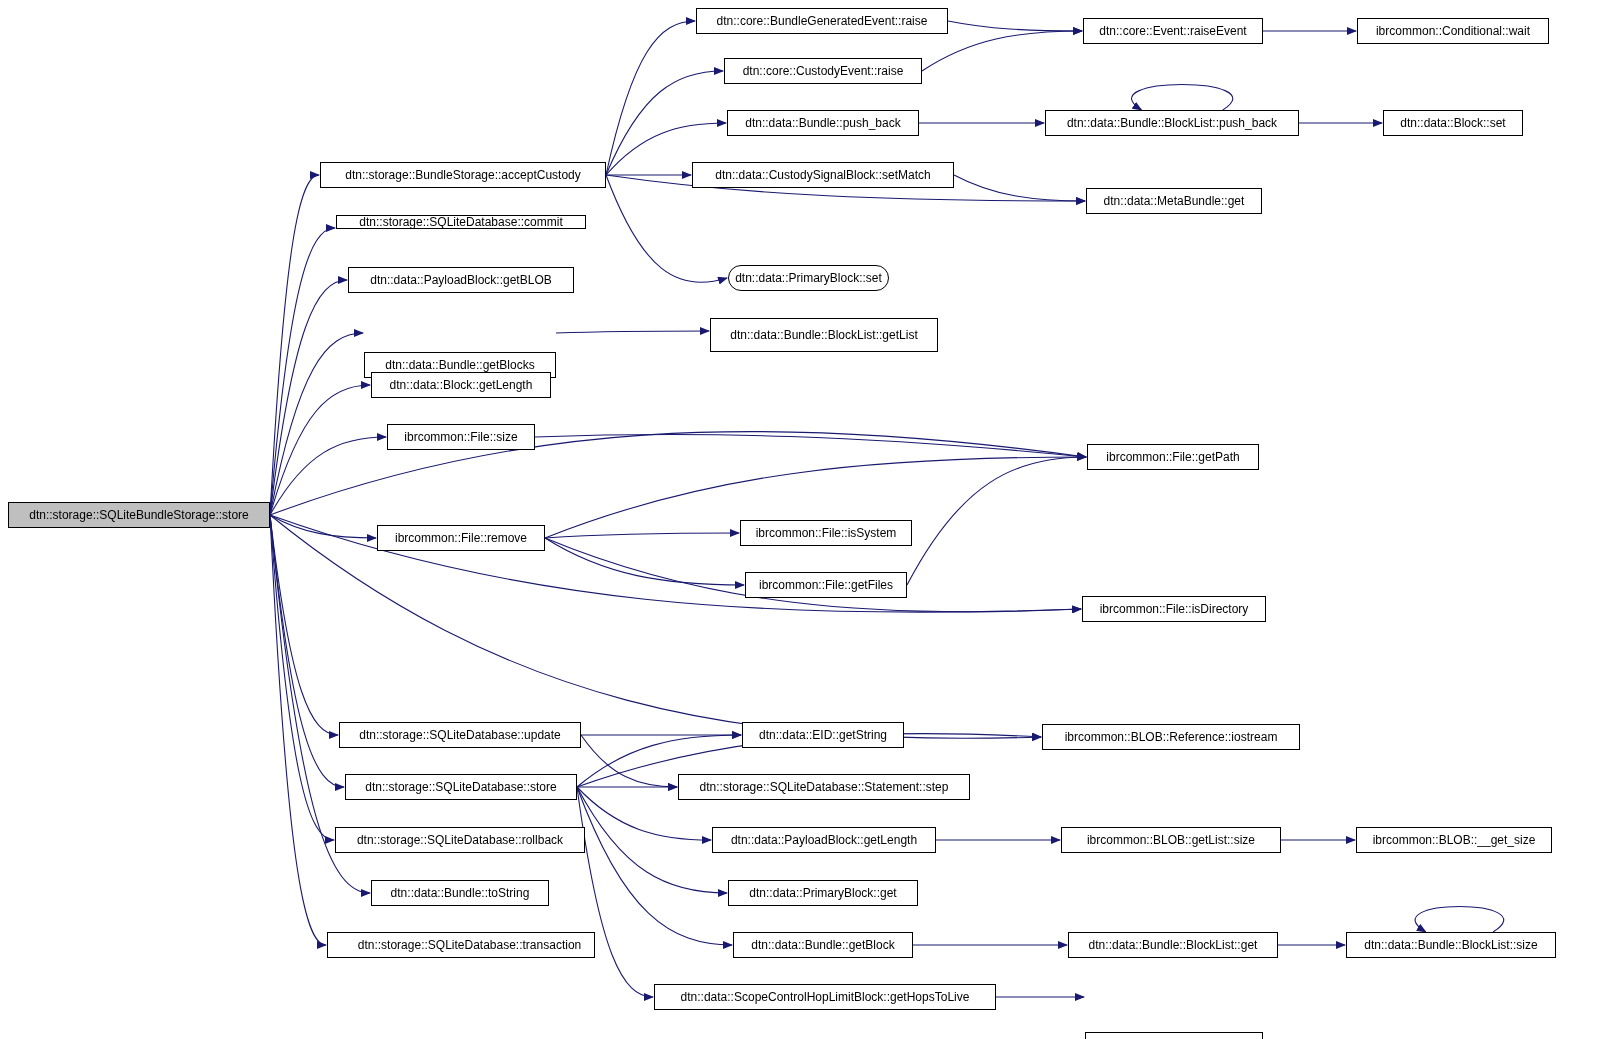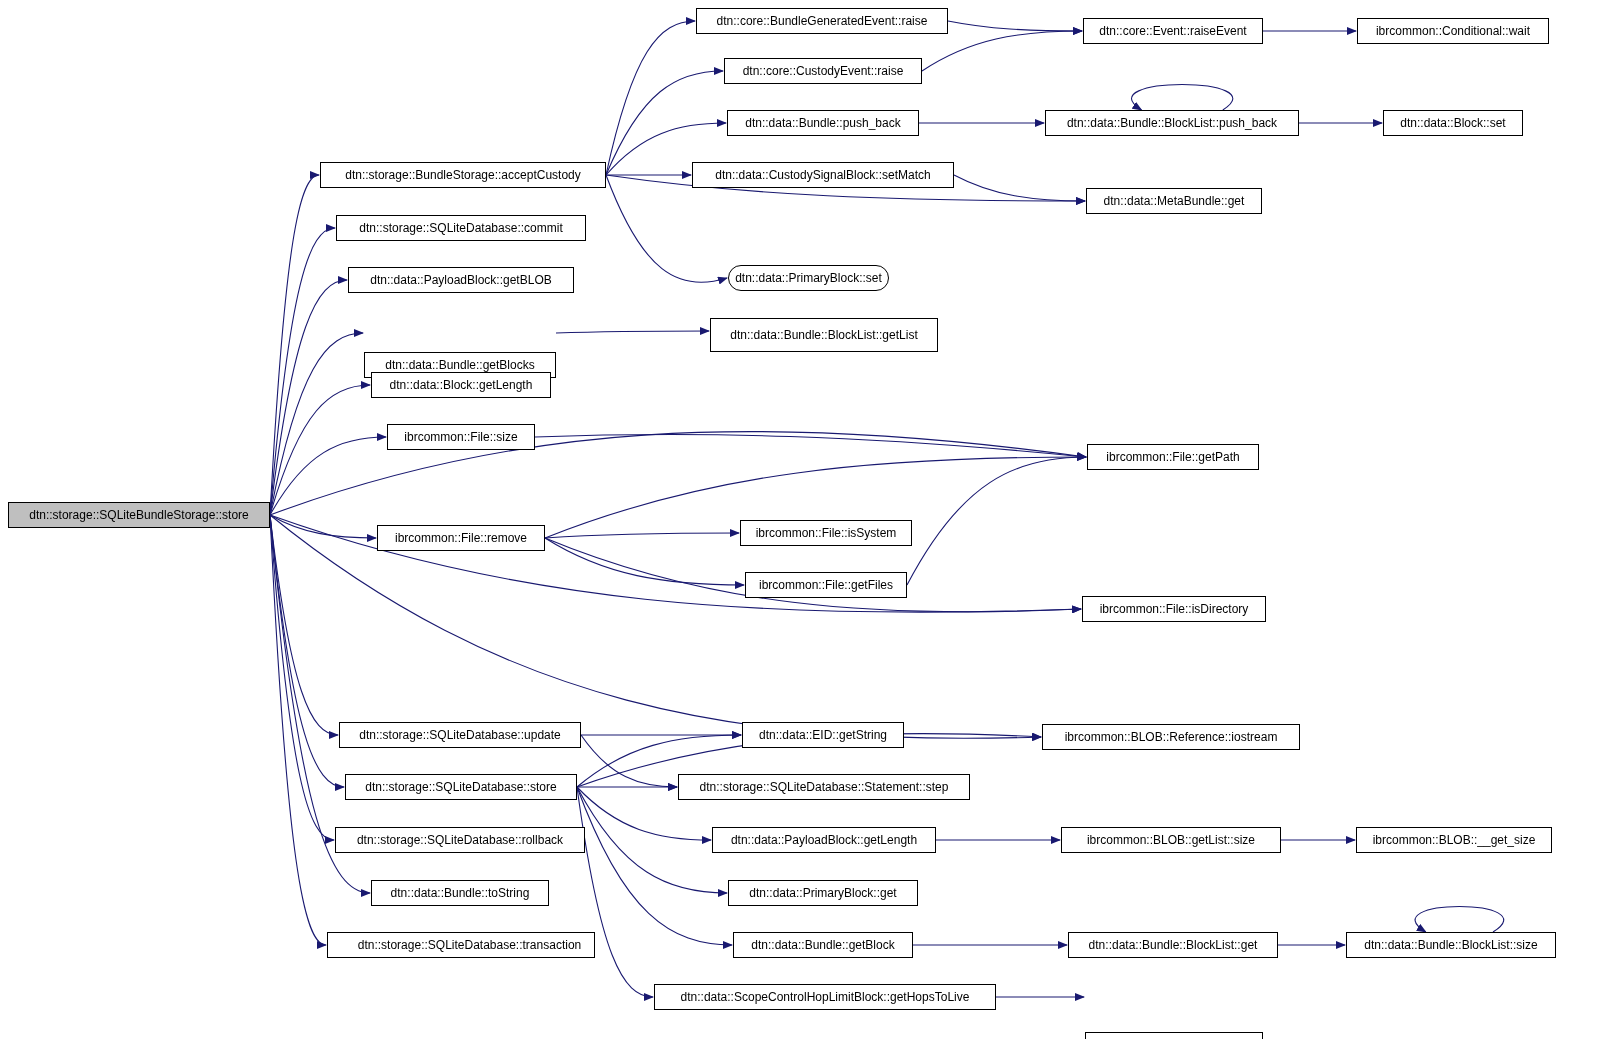--- a/index.html
+++ b/index.html
@@ -112,21 +112,21 @@
         <path d="M 1281 840 C 1303.2 840 1325.4 840 1355 840" class="edge" marker-end="url(#arrow)"></path>
         <path d="M 913 945 C 959.2 945 1005.4 945 1067 945" class="edge" marker-end="url(#arrow)"></path>
         <path d="M 1278 945 C 1298.1 945 1318.2 945 1345 945" class="edge" marker-end="url(#arrow)"></path>
         <path d="M 1493 932 C 1548 898 1370.8 898 1425.8 932" class="edge" marker-end="url(#arrow)"></path>
         <path d="M 996 997 C 1022.4 997 1048.8 997 1084 997" class="edge" marker-end="url(#arrow)"></path>
       </g>
   </svg>
   <div id="node-layer">
       <div class="node highlight" style="left: 8px; top: 502px; width: 262px; height: 26px;">dtn::storage::SQLiteBundleStorage::store</div>
       <div class="node" style="left: 320px; top: 162px; width: 286px; height: 26px;">dtn::storage::BundleStorage::acceptCustody</div>
-      <div class="node" style="left: 336px; top: 215px; width: 250px; height: 26px;">dtn::storage::SQLiteDatabase::commit</div>
+      <div class="node" style="left: 336px; top: 215px; width: 250px; height: 14px;">dtn::storage::SQLiteDatabase::commit</div>
       <div class="node" style="left: 348px; top: 267px; width: 226px; height: 26px;">dtn::data::PayloadBlock::getBLOB</div>
       <div class="node" style="left: 364px; top: 320px; width: 192px; height: 26px; margin-top: 32px;">dtn::data::Bundle::getBlocks</div>
       <div class="node" style="left: 371px; top: 372px; width: 180px; height: 26px;">dtn::data::Block::getLength</div>
       <div class="node" style="left: 387px; top: 424px; width: 148px; height: 26px;">ibrcommon::File::size</div>
       <div class="node" style="left: 377px; top: 525px; width: 168px; height: 26px;">ibrcommon::File::remove</div>
       <div class="node" style="left: 339px; top: 722px; width: 242px; height: 26px;">dtn::storage::SQLiteDatabase::update</div>
       <div class="node" style="left: 345px; top: 774px; width: 232px; height: 26px;">dtn::storage::SQLiteDatabase::store</div>
       <div class="node" style="left: 335px; top: 827px; width: 250px; height: 26px;">dtn::storage::SQLiteDatabase::rollback</div>
       <div class="node" style="left: 371px; top: 880px; width: 178px; height: 26px;">dtn::data::Bundle::toString</div>
       <div class="node" style="left: 327px; top: 932px; width: 268px; height: 26px; padding-left: 17px;">dtn::storage::SQLiteDatabase::transaction</div>

